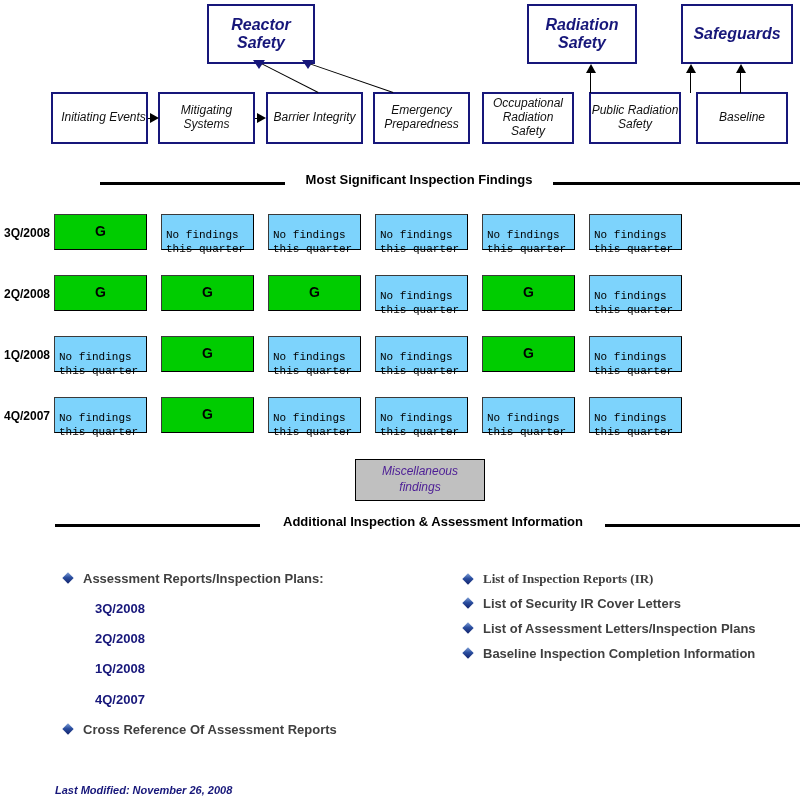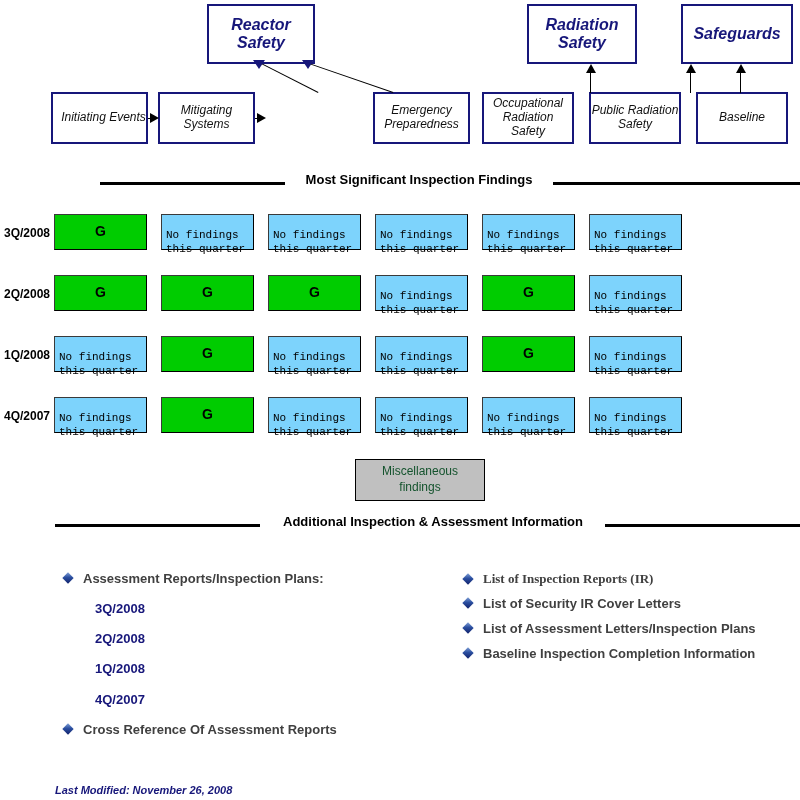--- a/index.html
+++ b/index.html
@@ -116,21 +116,21 @@
   .cell.gray span{display:block;}
 
   
   .misc{
     position:absolute;
     box-sizing:border-box;
     border:1px solid #000;
     background:#c0c0c0;
     display:flex;align-items:center;justify-content:center;
     text-align:center;
-    font-size:12px;color:#14532d;
+    font-style:italic;font-size:12px;color:#4c1d95;
     line-height:1.3;
   }
 
   
   .linkrow{position:absolute;display:flex;align-items:center;}
   .bullet{
     position:relative;
     width:11px;height:11px;
     margin-right:9px;
     flex:0 0 auto;
@@ -179,20 +179,23 @@
   <div class="box strategic" style="left:681px;top:4px;width:112px;height:60px;">
     <span>Safeguards</span>
   </div>
 
   <div class="box cornerstone" style="left:51px;top:92px;width:97px;height:52px;padding-left:8px;">
     <span>Initiating Events</span>
   </div>
   <div class="box cornerstone" style="left:158px;top:92px;width:97px;height:52px;">
     <span>Mitigating Systems</span>
   </div>
+  <div class="box cornerstone" style="left:266px;top:92px;width:97px;height:52px;">
+    <span>Barrier Integrity</span>
+  </div>
   <div class="box cornerstone" style="left:373px;top:92px;width:97px;height:52px;text-align:center;">
     <span>Emergency Preparedness</span>
   </div>
   <div class="box cornerstone" style="left:482px;top:92px;width:92px;height:52px;">
     <span>Occupational Radiation Safety</span>
   </div>
   <div class="box cornerstone" style="left:589px;top:92px;width:92px;height:52px;">
     <span>Public Radiation Safety</span>
   </div>
   <div class="box cornerstone" style="left:696px;top:92px;width:92px;height:52px;">

